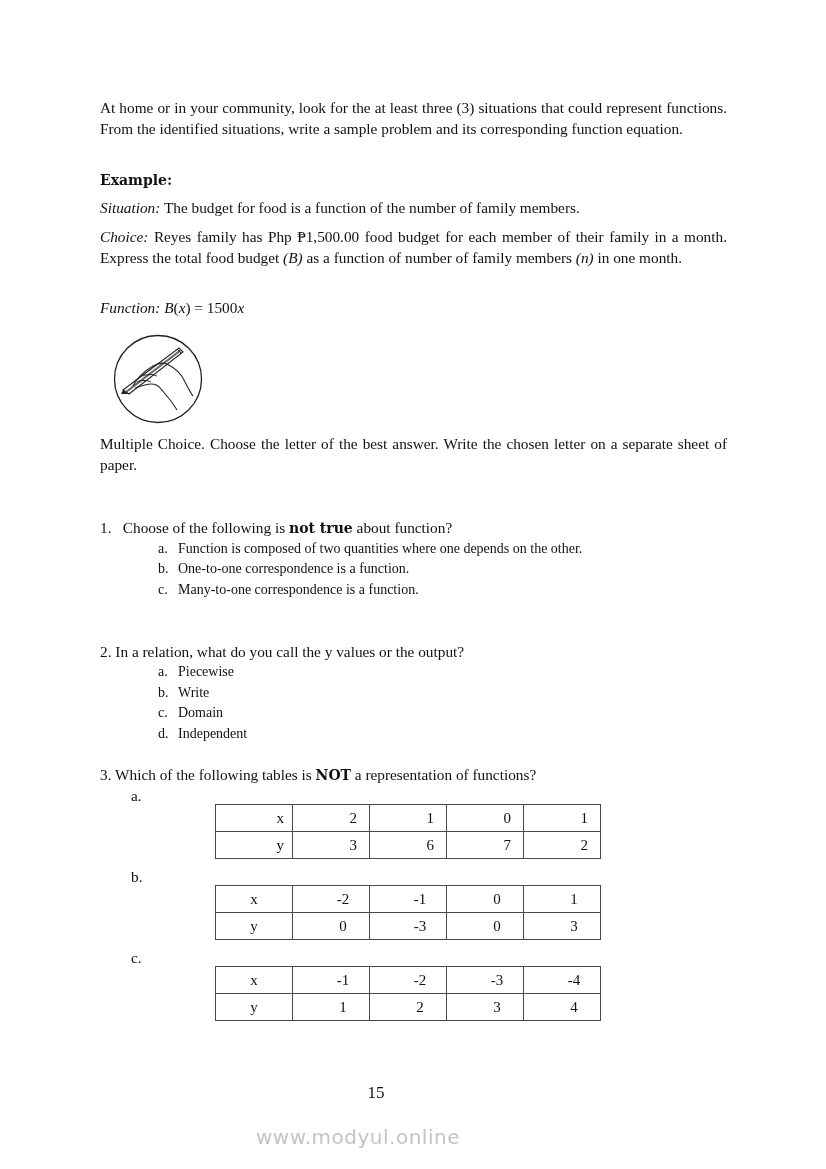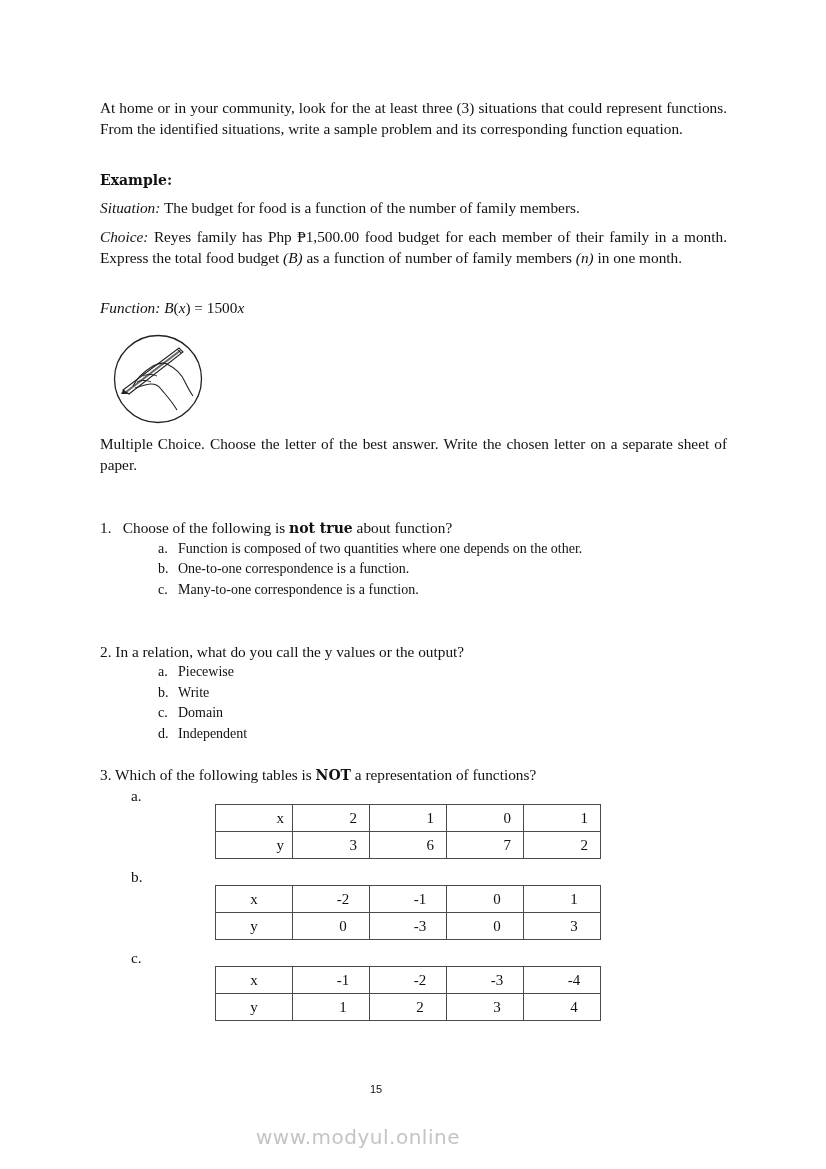--- a/index.html
+++ b/index.html
@@ -50,21 +50,21 @@
     text-align: right; vertical-align: middle; box-sizing: border-box;
   }
   table.fn td.lbl { padding-right: 8px; }
   table.fn.center td { text-align: center; padding: 0; }
   table.fn.center td.val { padding-left: 24px; }
   table.fn td { border-color: #4a4a4a; }
   table.fn td:not(:first-child) { border-left-color: #9a9a9a; }
 
   .page-num {
     position: absolute; left: 0; width: 752px; top: 1083px; text-align: center;
-    font-family: Liberation Sans, sans-serif; font-size: 11px; color: #111;
+    font-family: Liberation Serif, serif; font-size: 17px; color: #111;
   }
   .watermark {
     position: absolute; left: 16px; width: 684px; top: 1125px; text-align: center;
     font-family: "DejaVu Sans", sans-serif; font-size: 20px; color: #c4c4c4; letter-spacing: 0.5px;
   }
 </style>
 </head>
 <body>
 
 <div class="page">

